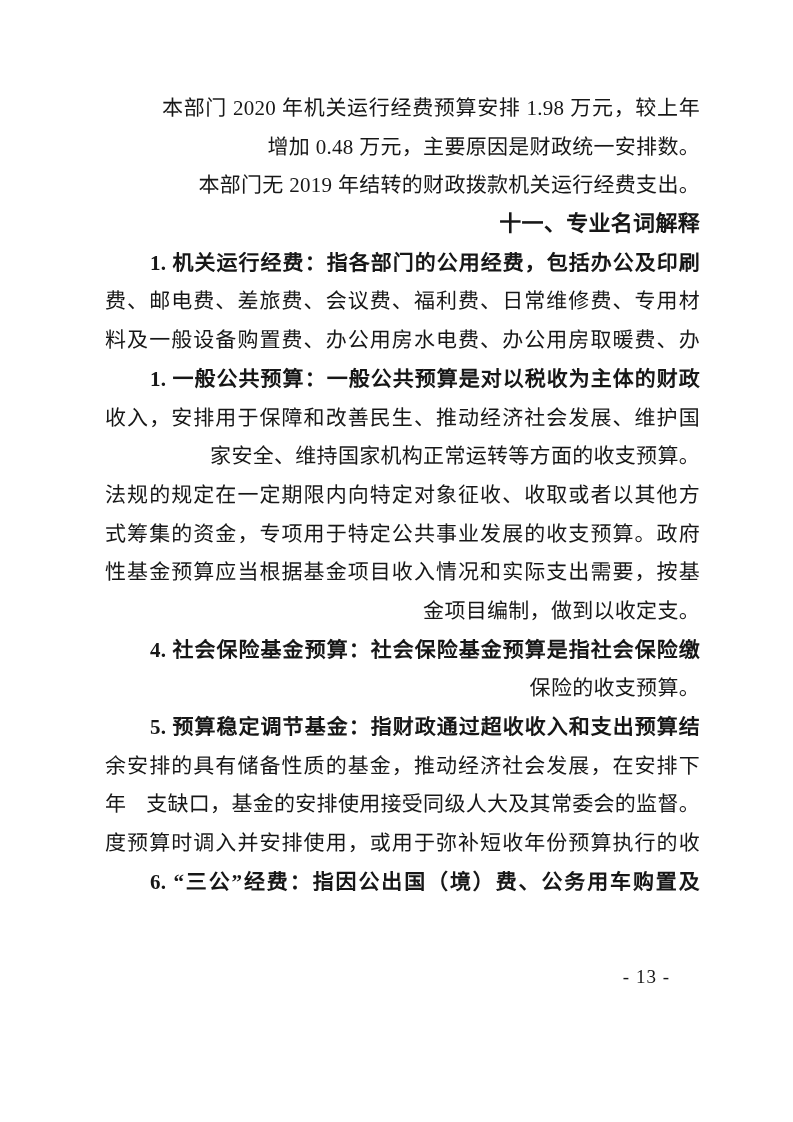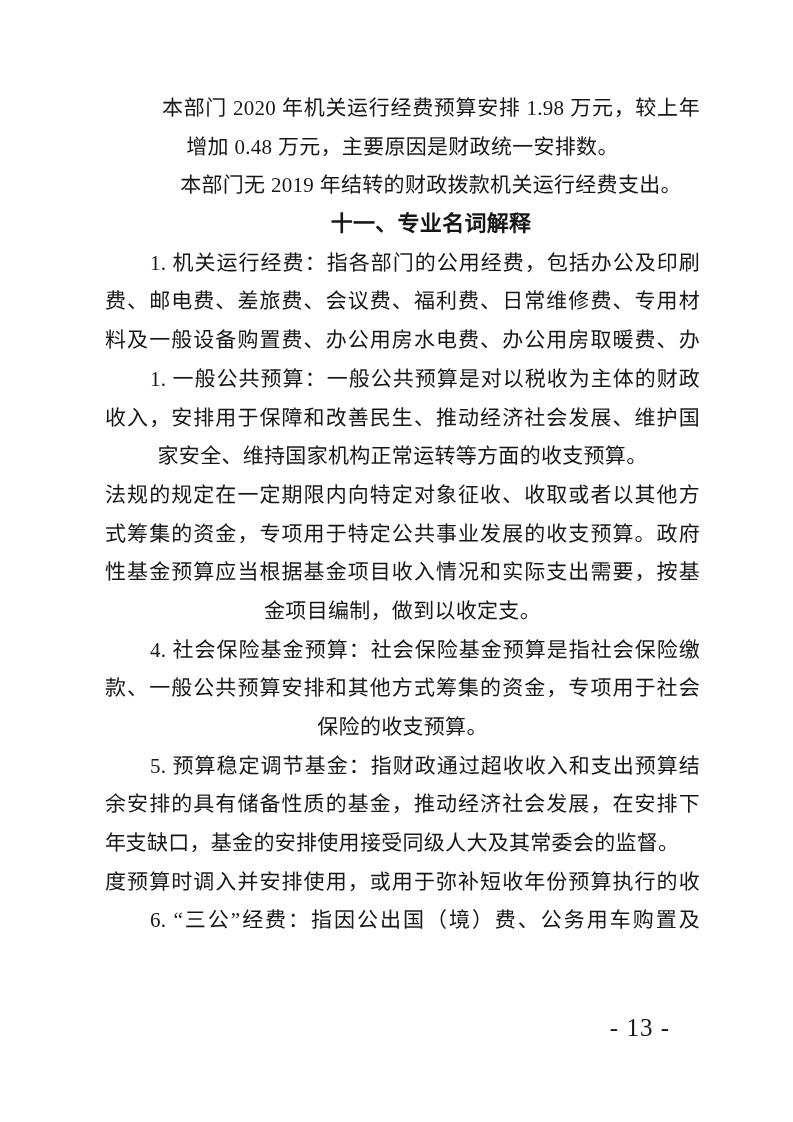--- a/index.html
+++ b/index.html
@@ -24,45 +24,45 @@
     position: absolute;
     left: 105px;
     top: 89px;
     width: 595px;
   }
   .line {
     font-size: 21px;
     line-height: 38.7px;
     height: 38.7px;
     letter-spacing: 0.3px;
-    text-align: center;
+    text-align: right;
   }
   
   .j {
     text-align: justify;
     text-align-last: justify;
     text-justify: inter-character;
   }
   
   .ind-a { padding-left: 57px; }
   
-  .ind-b { padding-left: 45px; }
+  .ind-b { padding-left: 45px; font-weight: bold; }
   .heading {
     font-weight: bold;
     font-size: 22px;
   }
   .footer {
     position: absolute;
     left: 105px;
-    top: 1015px;
+    top: 964px;
     width: 595px;
     box-sizing: border-box;
     padding-right: 30px;
     text-align: right;
-    font-size: 25px;
+    font-size: 19px;
     line-height: 26px;
     letter-spacing: 1px;
   }
 </style>
 </head>
 <body>
 
 <div class="sheet">
   <div class="doc-body">
 
@@ -80,21 +80,20 @@
     <div class="line ind-b j">1. 一般公共预算：一般公共预算是对以税收为主体的财政</div>
     <div class="line j">收入，安排用于保障和改善民生、推动经济社会发展、维护国</div>
     <div class="line">家安全、维持国家机构正常运转等方面的收支预算。</div>
 
     <div class="line j">法规的规定在一定期限内向特定对象征收、收取或者以其他方</div>
     <div class="line j">式筹集的资金，专项用于特定公共事业发展的收支预算。政府</div>
     <div class="line j">性基金预算应当根据基金项目收入情况和实际支出需要，按基</div>
     <div class="line">金项目编制，做到以收定支。</div>
 
     <div class="line ind-b j">4. 社会保险基金预算：社会保险基金预算是指社会保险缴</div>
-    <div class="line j">款、一般公共预算安排和其他方式筹集的资金，专项用于社会</div>
     <div class="line">保险的收支预算。</div>
 
     <div class="line ind-b j">5. 预算稳定调节基金：指财政通过超收收入和支出预算结</div>
     <div class="line j">余安排的具有储备性质的基金，推动经济社会发展，在安排下年</div>
     <div class="line">支缺口，基金的安排使用接受同级人大及其常委会的监督。</div>
     <div class="line j">度预算时调入并安排使用，或用于弥补短收年份预算执行的收</div>
 
     <div class="line ind-b j">6. “三公”经费：指因公出国（境）费、公务用车购置及</div>
 
   </div>

